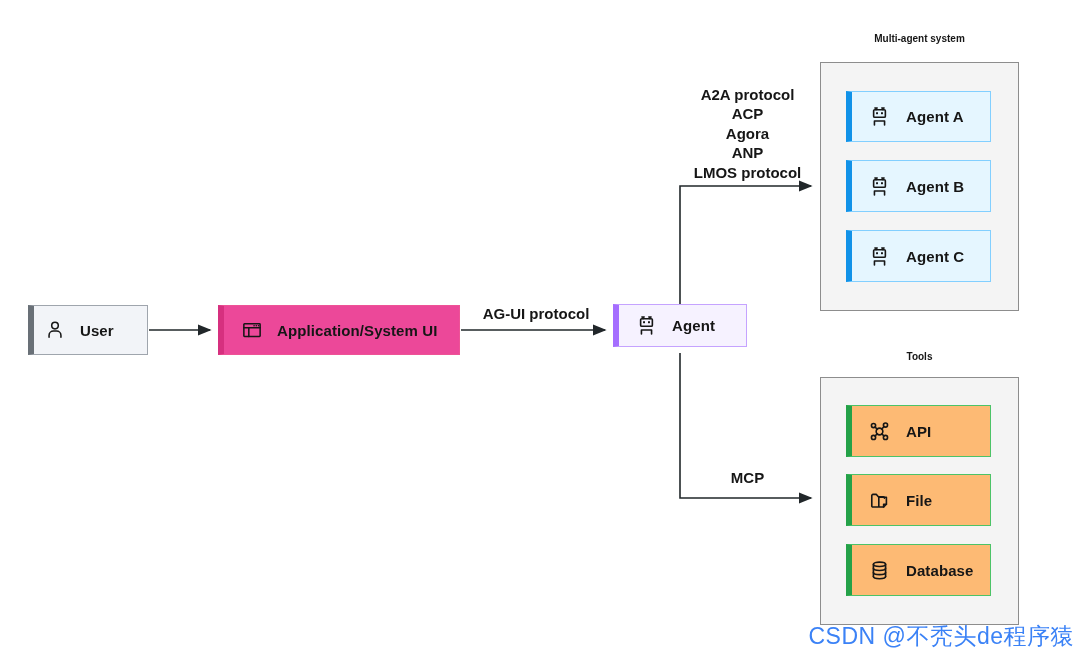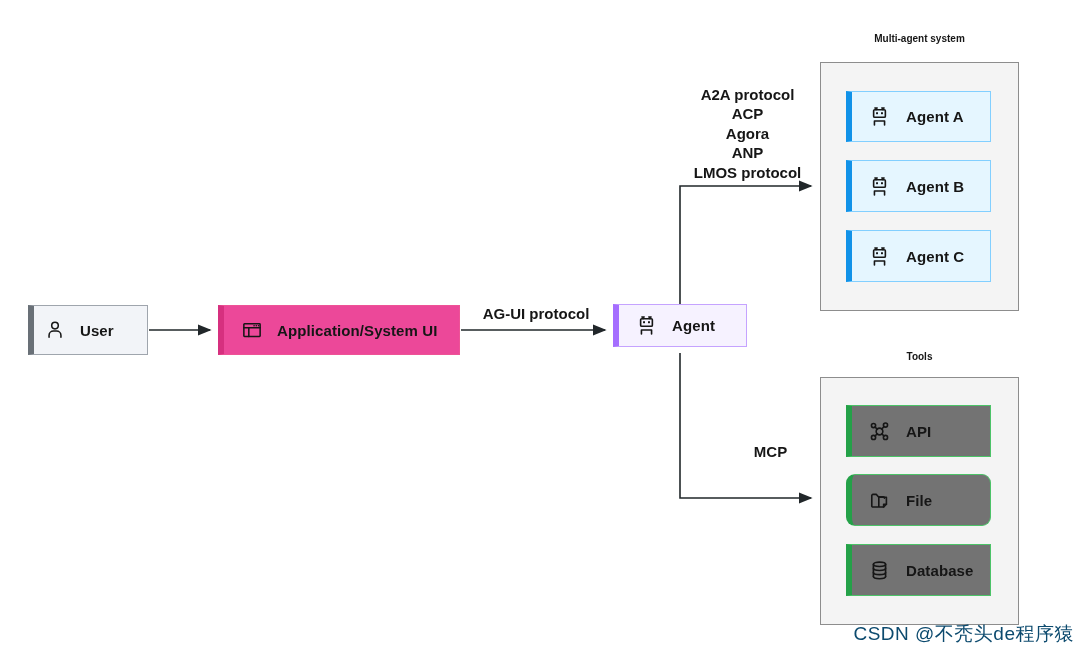--- a/index.html
+++ b/index.html
@@ -30,32 +30,32 @@
   .group-title{position:absolute;left:820px;width:199px;text-align:center;
     font-weight:700;font-size:10px;}
   .multi-title{top:33px;}
   .tools-title{top:351px;}
   
   .subagent{left:846px;width:145px;height:52px;background:#e5f6ff;
     border:1.5px solid #82cfff;border-left:6px solid #1192e8;padding-left:16px;gap:15px;}
   .agent-a{top:91px;height:51px;}
   .agent-b{top:160px;}
   .agent-c{top:230px;}
-  .tool{left:846px;width:145px;height:52px;background:#737373;
+  .tool{left:846px;width:145px;height:52px;background:#fdba74;
     border:1.5px solid #4cc368;border-left:6px solid #24a148;padding-left:16px;gap:15px;}
   .tool-api{top:405px;}
-  .tool-file{top:474px;border-radius:9px;}
+  .tool-file{top:474px;}
   .tool-db{top:544px;}
   
   .edge-label{position:absolute;font-weight:700;font-size:15px;text-align:center;white-space:nowrap;}
   .agui-label{left:460px;width:152px;top:305px;}
   .stack-label{left:655px;width:185px;top:85px;line-height:19.4px;}
-  .mcp-label{left:680px;width:135px;top:443px;margin-left:23px;}
-  .watermark{position:absolute;right:2px;top:621px;font-size:19px;font-weight:400;
-    color:#0c4a6e;text-shadow:1px 1px 0 #ffffff;letter-spacing:.5px;}
+  .mcp-label{left:680px;width:135px;top:469px;}
+  .watermark{position:absolute;right:2px;top:621px;font-size:23px;font-weight:400;
+    color:#3b82f6;text-shadow:1px 1px 0 #ffffff;letter-spacing:.5px;}
   svg.ic{display:block;}
   .ic *{stroke:#161616;stroke-width:1.4;fill:none;stroke-linecap:round;stroke-linejoin:round;}
   .ic .fill{fill:#161616;stroke:none;}
 </style>
 </head>
 <body>
 
 <div class="canvas">
 
   <svg class="connectors" viewBox="0 0 1076 652" xmlns="http://www.w3.org/2000/svg">

